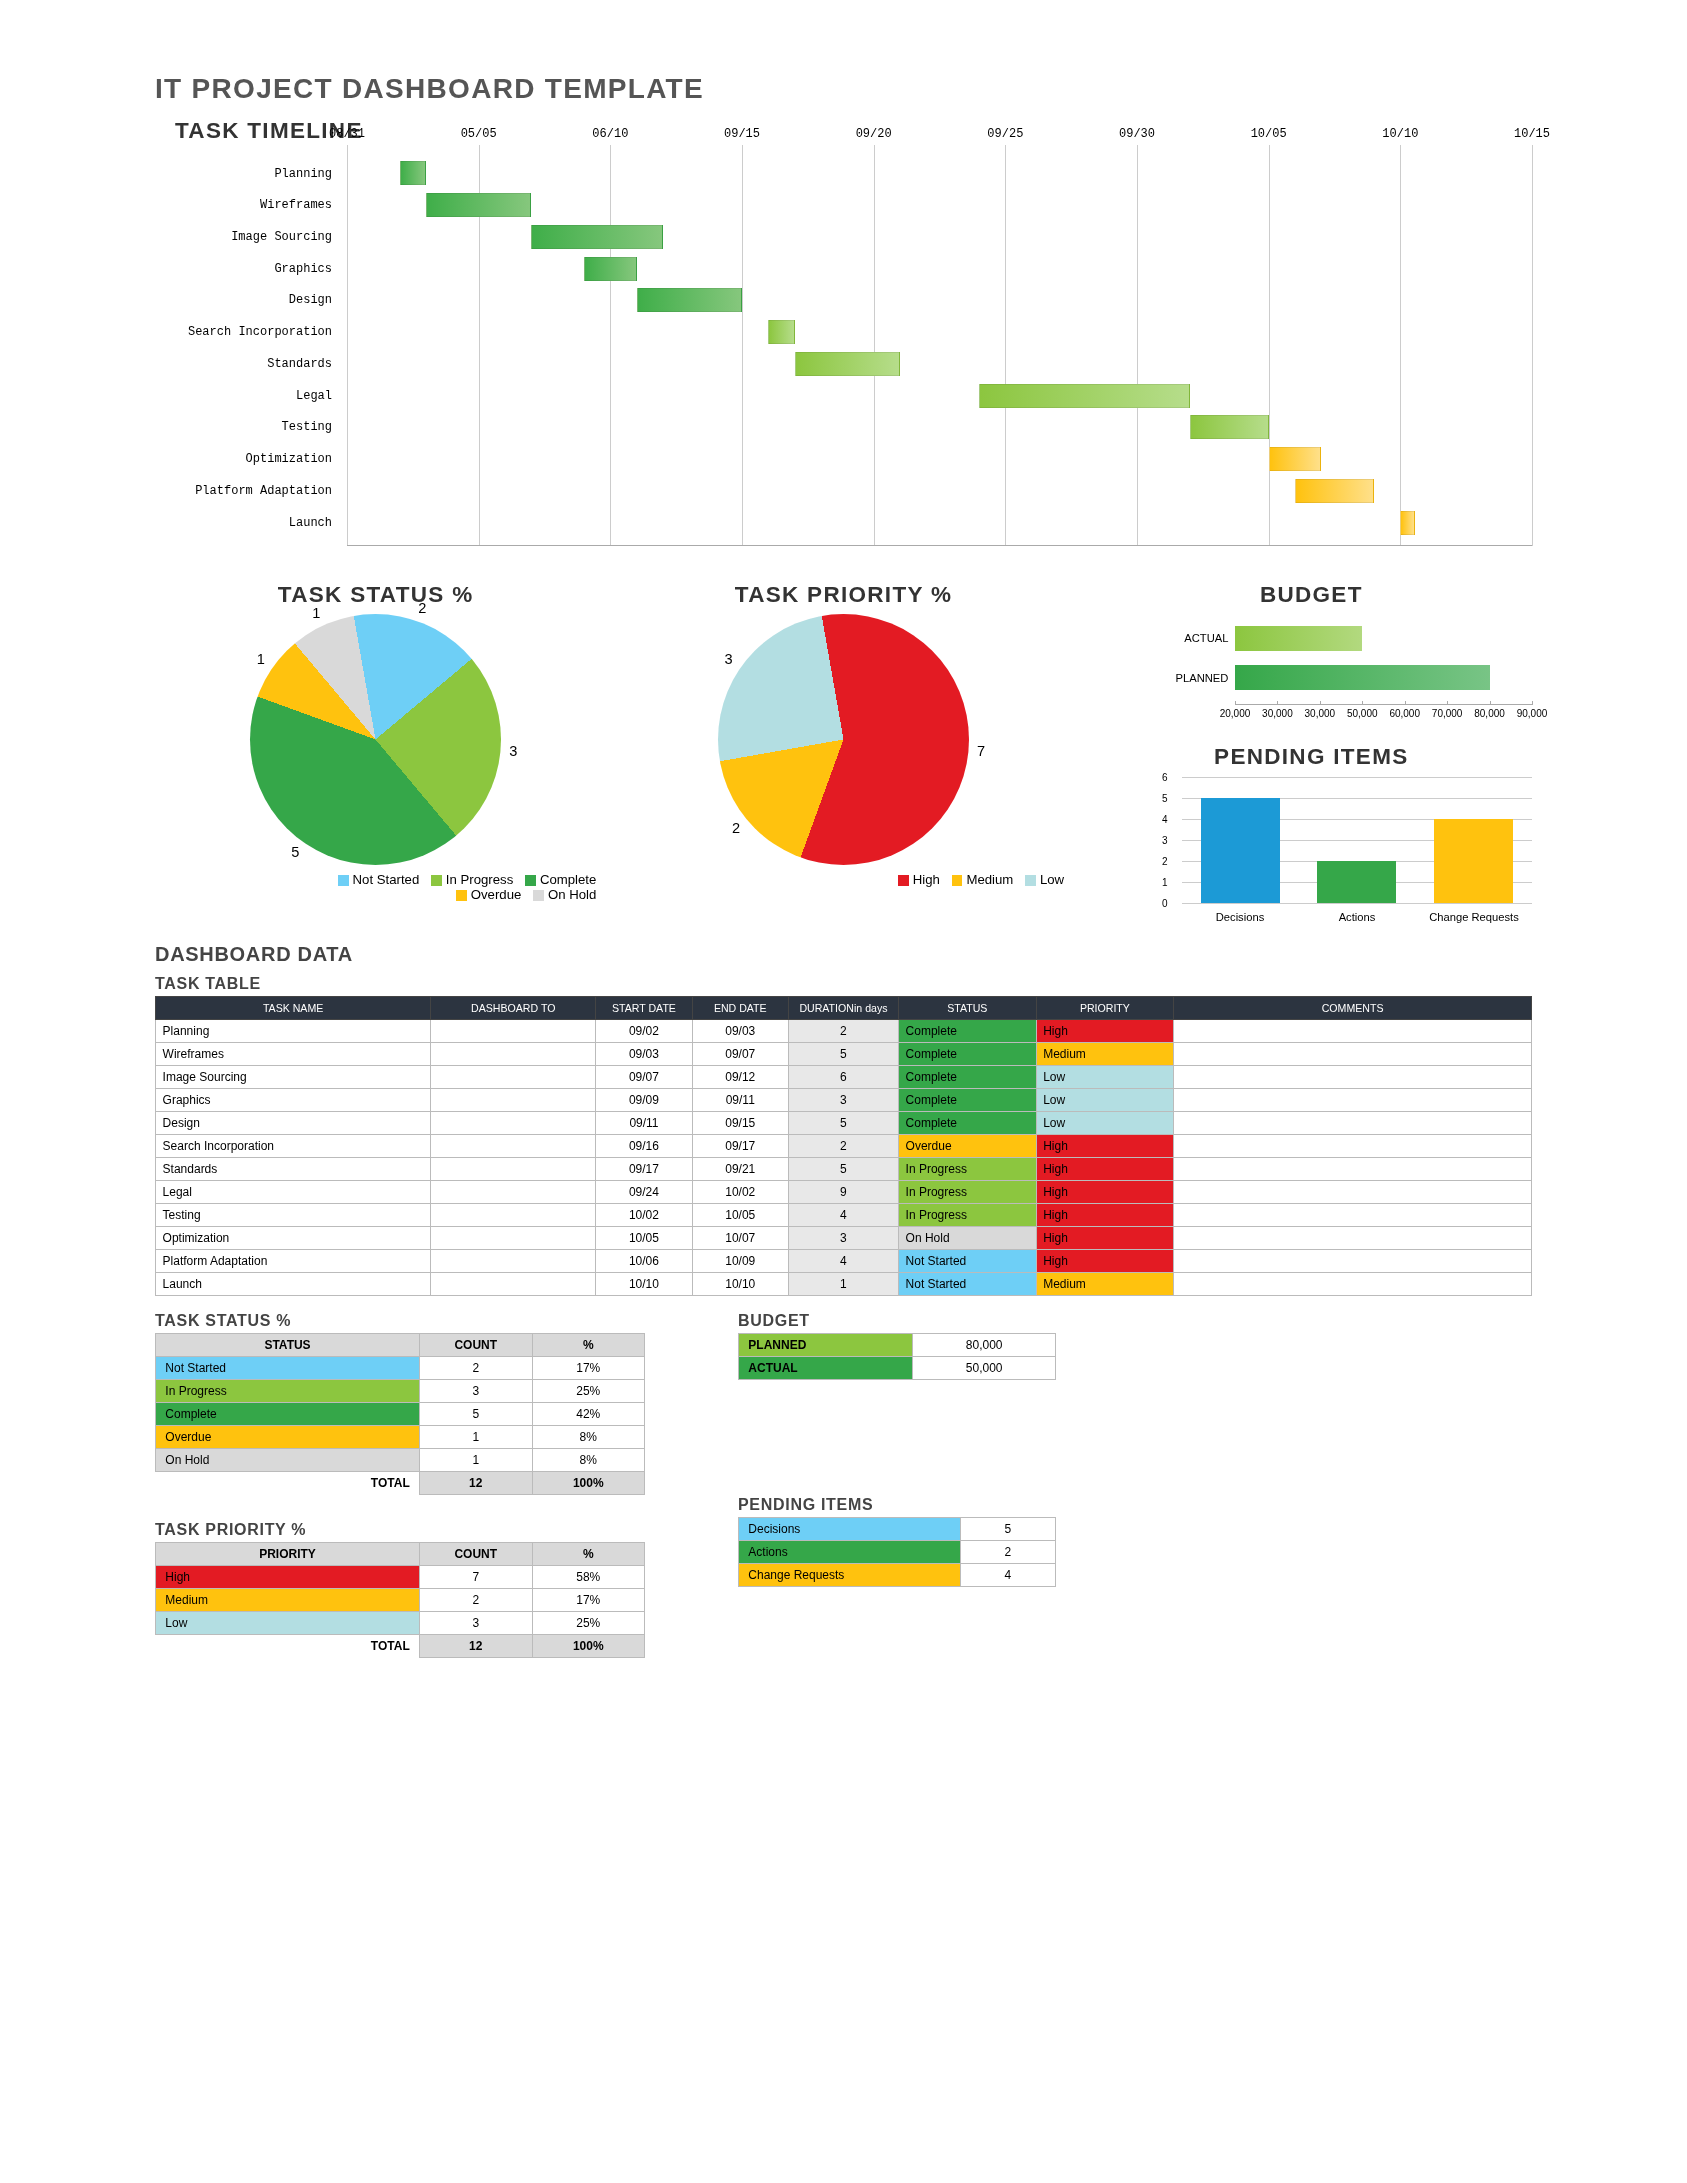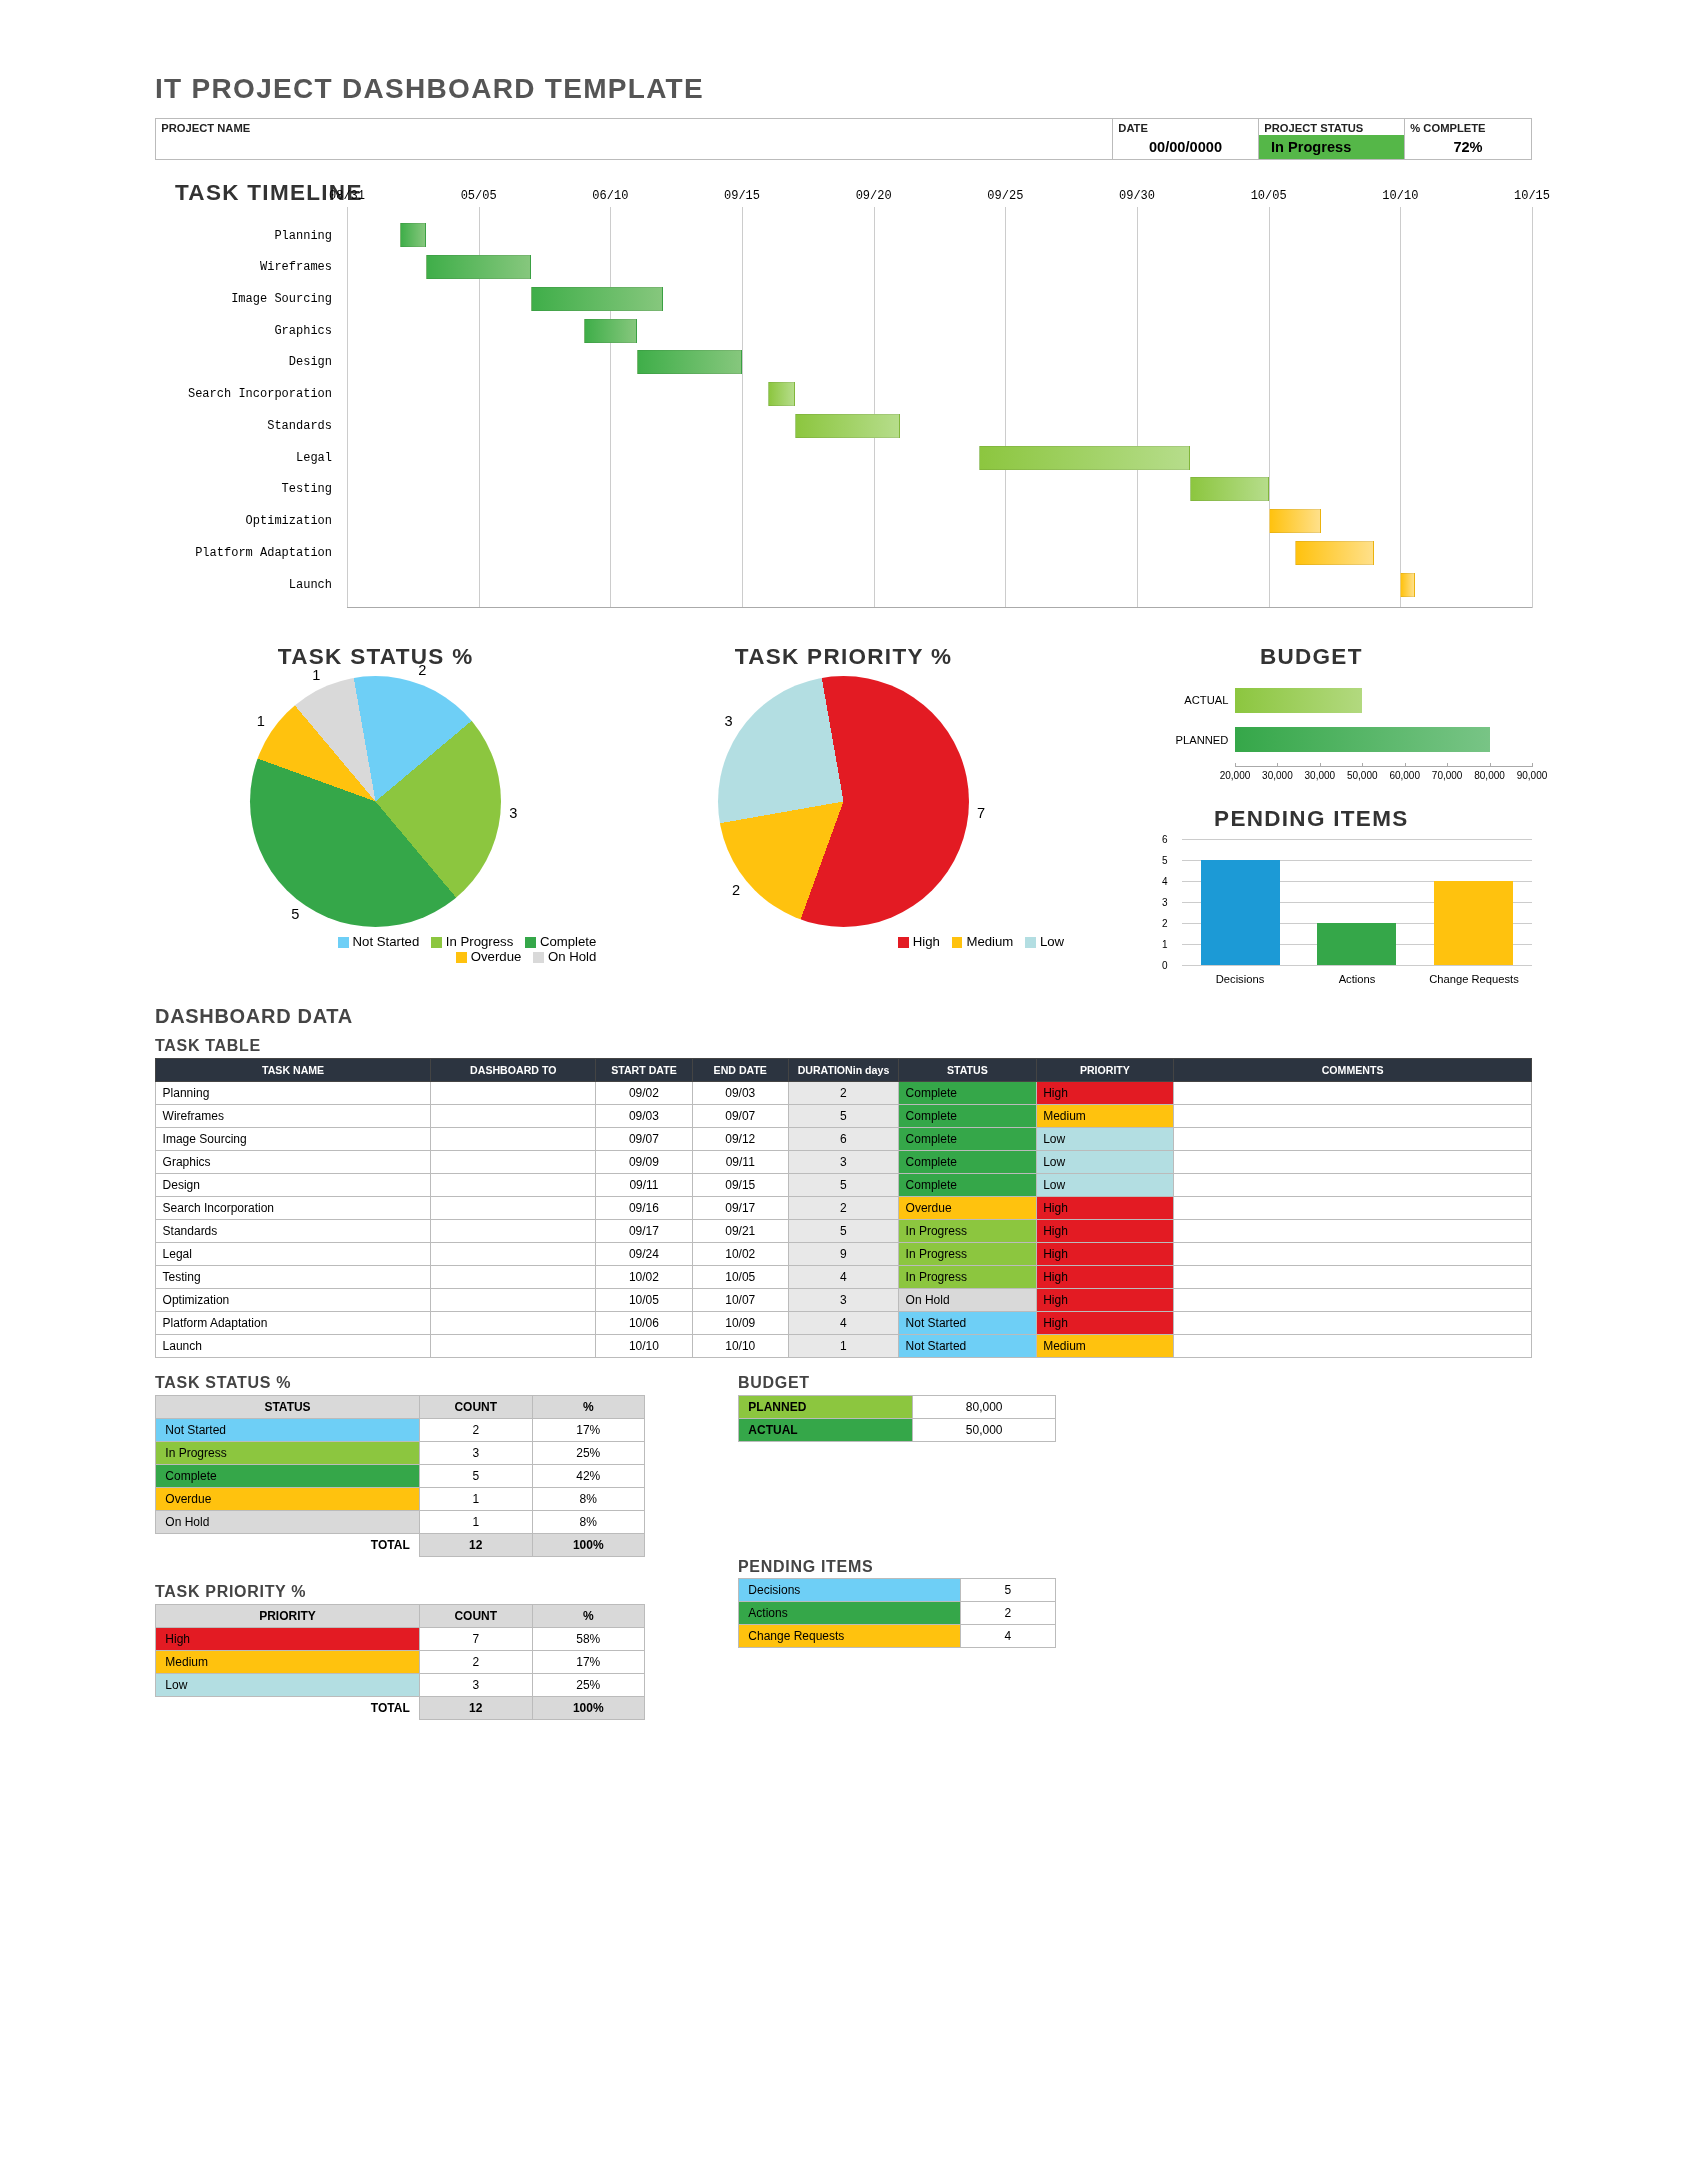--- a/index.html
+++ b/index.html
@@ -74,21 +74,21 @@
   
   .pending-chart { width:370px; margin-left:auto; height:146px; position:relative; margin-top:6.6px;}
   .pending-grid { position:absolute; left:20px; right:0; top:0; bottom:20px;}
   .pending-hline { position:absolute; left:0; right:0; height:0.7px; background:#ccc;}
   .pending-ylbl { position:absolute; left:0; font-size:10px; transform:translateY(-50%);}
   .pending-bar { position:absolute; bottom:20px; width:79px;}
   .pending-xlbl { position:absolute; bottom:0; font-size:11.2px; width:106px; text-align:center;}
 
   
   table { border-collapse: collapse; width: 100%; font-size:12px;}
-  .task-table th { background:#2C3440; color:#fff; font-weight:bold; padding:5.3px 6.6px; border:0.7px solid #444; font-size:10.6px;}
+  .task-table th { background:#2C3440; color:#fff; font-weight:normal; padding:5.3px 6.6px; border:0.7px solid #444; font-size:10.6px;}
   .task-table td { border:0.7px solid #bbb; padding:4px 6.6px; }
   .task-table td.dur { background:#E8E8E8; text-align:center;}
   .c-complete{background:#35A749;color:#000;} .c-overdue{background:#FFC20E;}
   .c-inprog{background:#8CC63F;} .c-onhold{background:#D9D9D9;}
   .c-notstart{background:#6ECFF6;}
   .p-high{background:#E31B23;color:#000;} .p-med{background:#FFC20E;} .p-low{background:#B3DEE2;}
 
   .two-col { display:flex; gap:93px; margin-top:6.6px;}
   .mini-table { border-collapse:collapse; }
   .mini-table td,.mini-table th{ border:0.7px solid #bbb; padding:4px 9.3px; font-size:12px;}
@@ -100,38 +100,20 @@
   .r-yellow{background:#FFC20E;} .r-grey{background:#D9D9D9;}
   .r-red{background:#E31B23;} .r-teal{background:#B3DEE2;}
 </style>
 </head>
 <body>
 
 <div class="page">
 
   <div class="title">IT PROJECT DASHBOARD TEMPLATE</div>
 
-  <div class="hdr-row">
-    <div class="hdr-cell proj-name">
-      <div class="hdr-label">PROJECT NAME</div>
-      <div class="hdr-val" style="text-align:left; min-height:22.5px;"></div>
-    </div>
-    <div class="hdr-cell" style="width:146px;">
-      <div class="hdr-label">DATE</div>
-      <div class="hdr-val">00/00/0000</div>
-    </div>
-    <div class="hdr-cell status-cell" style="width:146px;">
-      <div class="hdr-label">PROJECT  STATUS</div>
-      <div class="hdr-val" style="text-align:left;">In Progress</div>
-    </div>
-    <div class="hdr-cell" style="width:126px;">
-      <div class="hdr-label">% COMPLETE</div>
-      <div class="hdr-val">72%</div>
-    </div>
-  </div>
 
   <div class="section-title">TASK TIMELINE</div>
   <div class="gantt" id="gantt" style="height: 427px; font-family: Liberation Mono, monospace;">
       <div class="gantt-grid">
         <div class="gantt-vline" style="left:0%"></div>
         <div class="gantt-axis-label" style="left:0%">08/31</div>
         <div class="gantt-vline" style="left:11.11111111111111%"></div>
         <div class="gantt-axis-label" style="left:11.11111111111111%">05/05</div>
         <div class="gantt-vline" style="left:22.22222222222222%"></div>
         <div class="gantt-axis-label" style="left:22.22222222222222%">06/10</div>

